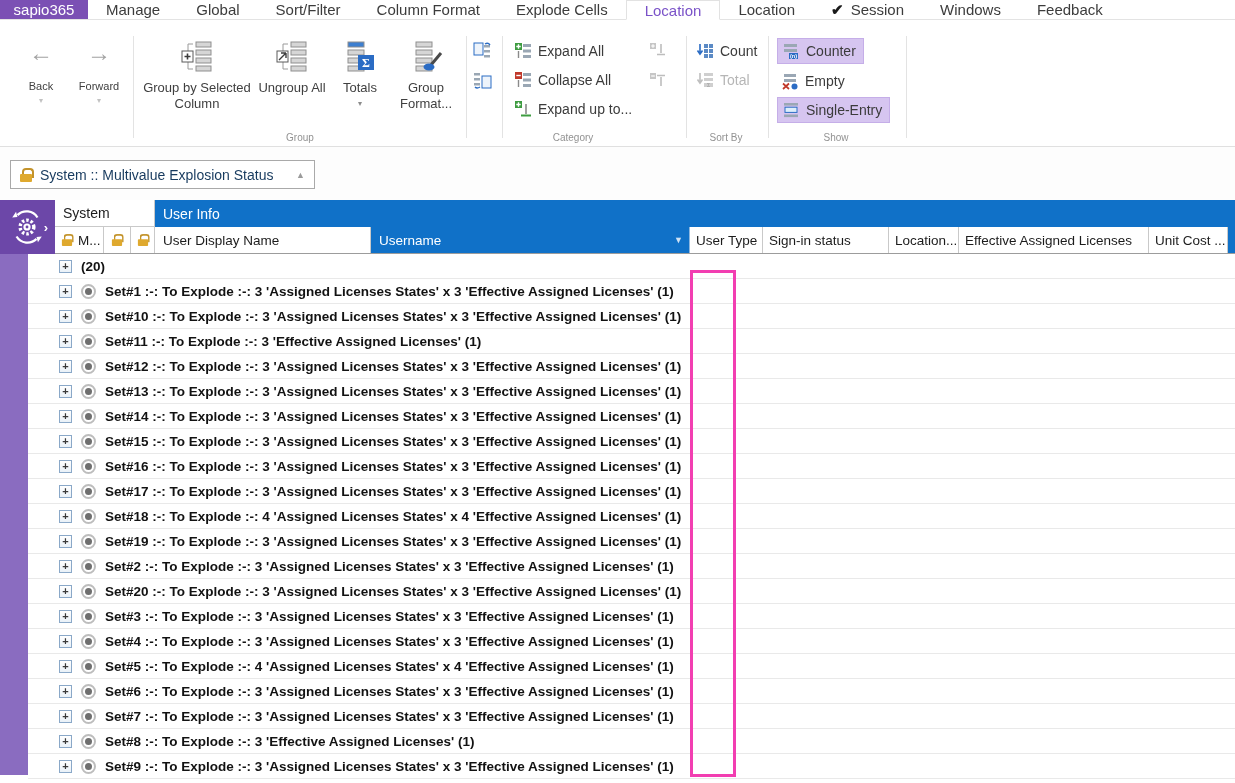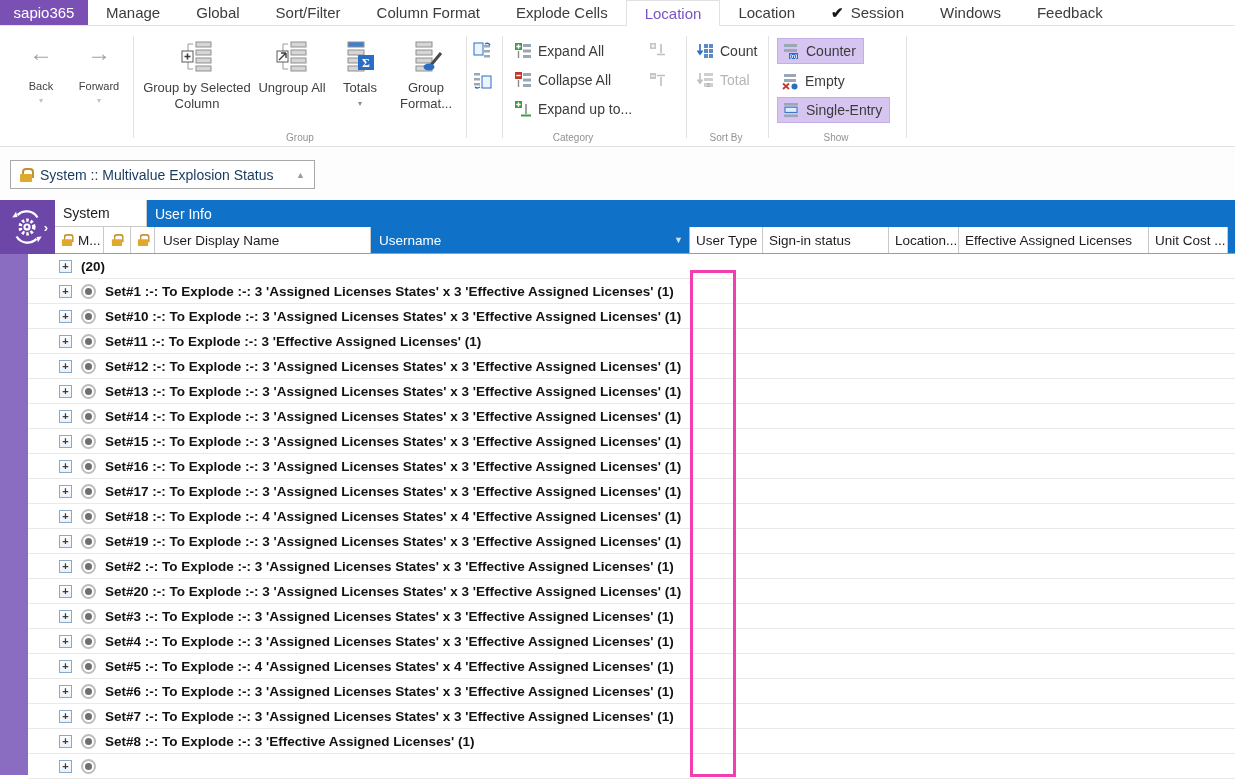--- a/index.html
+++ b/index.html
@@ -2,21 +2,21 @@
 <html><head>
 <meta charset="utf-8">
 <style>
   * { margin:0; padding:0; box-sizing:border-box; }
   html,body { background:#fff; }
   .app {
     position:relative; width:1235px; height:783px; overflow:hidden;
     font-family:"Liberation Sans", sans-serif; background:#fff;
   }
   
-  .tabbar { position:absolute; top:0; left:0; width:100%; height:26px;
+  .tabbar { position:absolute; top:0; left:0; width:100%; height:20px;
     display:flex; align-items:stretch; background:#fff; border-bottom:1px solid #e3e3e3; }
   .apptab { width:88px; background:#7b50b4; color:#fff; font-size:15px;
     display:flex; align-items:center; justify-content:center; }
   .tab { padding:0 18px; font-size:15px; color:#3c3c3c; display:flex; align-items:center; gap:7px; cursor:default; }
   .tab.active { background:#fff; border:1px solid #e2e2e2; border-bottom:1px solid #fff;
     margin-bottom:-1px; color:#7a52c8; }
   .tab .chk { color:#1a1a1a; font-size:15px; font-weight:bold; }
   
   .ribbon { position:absolute; top:30px; left:0; width:100%; height:117px; background:#fff;
     border-bottom:1px solid #e0e0e0; }
@@ -47,21 +47,21 @@
   .lock::after { content:""; position:absolute; bottom:0; left:0; width:12px; height:8px;
     background:#dfa92e; border-radius:1px; }
   
   .grid { position:absolute; top:200px; left:0; width:100%; height:583px; background:#fff; }
   .side-box { position:absolute; left:0; top:0; width:55px; height:54px; background:#6c47a8;
     display:flex; align-items:center; justify-content:center; }
   .side-box .chev { color:#fff; font-size:13px; font-weight:bold; margin-left:-3px; }
   .side-strip { position:absolute; left:0; top:54px; width:28px; height:521px; background:#8a6cc0; }
   .band1 { position:absolute; left:55px; top:0; right:0; height:27px; display:flex; }
   .b1cell { font-size:14px; display:flex; align-items:center; padding-left:8px; }
-  .b1cell.white { width:92px; background:#fff; color:#1c1c1c;
+  .b1cell.white { width:100px; background:#fff; color:#1c1c1c;
     border-right:1px solid #c9c9c9; border-bottom:1px solid #c9c9c9; }
   .b1cell.blue { flex:1; background:#1071c8; color:#fff; }
   .band2 { position:absolute; left:55px; top:27px; right:0; height:27px; display:flex;
     border-bottom:1px solid #9c9c9c; }
   .hcell { background:#fff; color:#1c1c1c; font-size:13.5px; display:flex; align-items:center;
     padding-left:6px; border-right:1px solid #c9c9c9; white-space:nowrap; overflow:hidden; gap:5px; }
   .hcell.center { justify-content:center; padding-left:0; }
   .hcell.blue { background:#1071c8; color:#fff; border-right:1px solid #8fb8e0; position:relative; }
   .hcell.blue .fcaret { position:absolute; right:6px; color:#cfe2f4; font-size:9px; }
   .rows { position:absolute; left:28px; top:54px; width:1207px; }
@@ -505,18 +505,19 @@
     <span class="rlabel">Set#7 :-: To Explode :-: 3 'Assigned Licenses States' x 3 'Effective Assigned Licenses' (1)</span>
   </div>
         <div class="grow">
     <span class="expand">+</span>
     <span class="radio"></span>
     <span class="rlabel">Set#8 :-: To Explode :-: 3 'Effective Assigned Licenses' (1)</span>
   </div>
         <div class="grow">
     <span class="expand">+</span>
     <span class="radio"></span>
+    <span class="rlabel">Set#9 :-: To Explode :-: 3 'Assigned Licenses States' x 3 'Effective Assigned Licenses' (1)</span>
   </div>
       </div>
   </div>
 
   <div class="pinkrect"></div>
 </div>
 
 </body></html>

